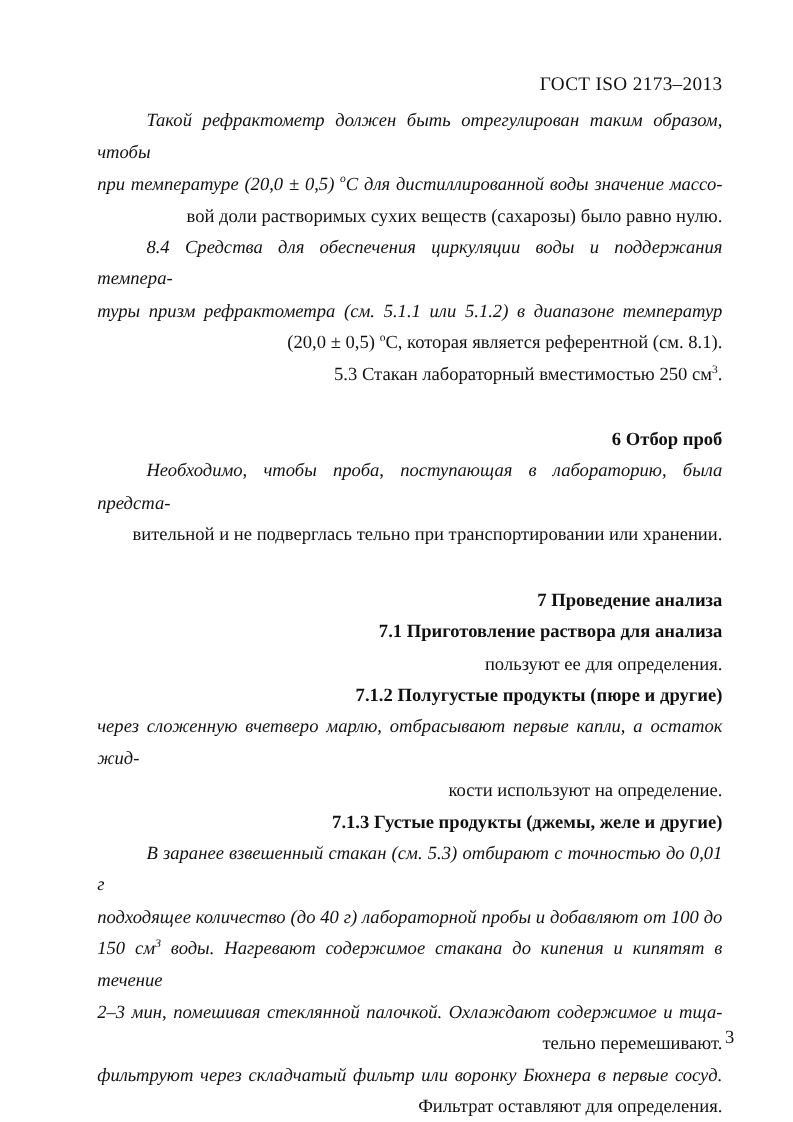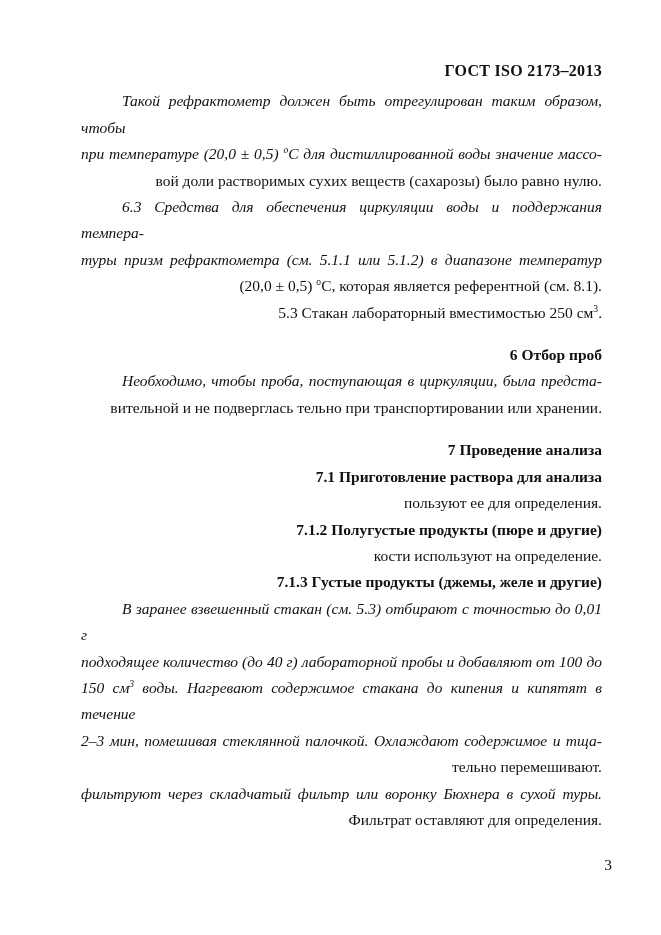--- a/index.html
+++ b/index.html
@@ -16,41 +16,41 @@
     font-family: "Liberation Serif", "DejaVu Serif", serif;
     color: #111111;
   }
   .content {
     position: absolute;
     left: 81px;
     top: 58px;
     width: 521px;
   }
   .header-line {
-    font-weight: bold;
+    font-weight: normal;
     text-align: right;
     font-size: 16px;
     line-height: 26.4px;
     margin-bottom: 4px;
     letter-spacing: 0.3px;
   }
   .line {
     font-size: 15.5px;
     line-height: 26.4px;
     text-align: right;
     white-space: normal;
   }
   .line.bold { font-weight: bold; }
   .line.indent { text-indent: 41px; }
   .line.justify {
     text-align: justify;
     text-align-last: justify;
     font-style: italic;
   }
-  .line.gap { margin-top: 16px; }
+  .line.gap { margin-top: 28px; }
   .line sup {
     font-size: 0.62em;
     line-height: 0;
     vertical-align: super;
   }
   .page-number {
     position: absolute;
     right: 49px;
     top: 852px;
     font-size: 15.5px;
@@ -60,36 +60,37 @@
 </head>
 <body>
 
 <div class="page">
   <div class="content">
     <div class="header-line">ГОСТ ISO 2173–2013</div>
     <div>
         <div class="line indent justify">Такой рефрактометр должен быть отрегулирован таким образом, чтобы</div>
         <div class="line justify">при температуре (20,0 ± 0,5) <sup>o</sup>С для дистиллированной воды значение массо-</div>
         <div class="line">вой доли растворимых сухих веществ (сахарозы) было равно нулю.</div>
-        <div class="line indent justify">6.3 Средства для обеспечения циркуляции воды и поддержания темпера-</div>
+        <div class="line indent justify">8.4 Средства для обеспечения циркуляции воды и поддержания темпера-</div>
         <div class="line justify">туры призм рефрактометра (см. 5.1.1 или 5.1.2) в диапазоне температур</div>
         <div class="line">(20,0 ± 0,5) <sup>o</sup>С, которая является референтной (см. 8.1).</div>
         <div class="line indent">5.3 Стакан лабораторный вместимостью 250 см<sup>3</sup>.</div>
         <div class="line bold indent gap">6 Отбор проб</div>
-        <div class="line indent justify">Необходимо, чтобы проба, поступающая в циркуляции, была предста-</div>
+        <div class="line indent justify">Необходимо, чтобы проба, поступающая в лабораторию, была предста-</div>
         <div class="line">вительной и не подверглась тельно при транспортировании или хранении.</div>
         <div class="line bold indent gap">7 Проведение анализа</div>
         <div class="line bold indent">7.1 Приготовление раствора для анализа</div>
         <div class="line">пользуют ее для определения.</div>
         <div class="line bold indent">7.1.2 Полугустые продукты (пюре и другие)</div>
+        <div class="line justify">через сложенную вчетверо марлю, отбрасывают первые капли, а остаток жид-</div>
         <div class="line">кости используют на определение.</div>
         <div class="line bold indent">7.1.3 Густые продукты (джемы, желе и другие)</div>
         <div class="line indent justify">В заранее взвешенный стакан (см. 5.3) отбирают с точностью до 0,01 г</div>
         <div class="line justify">подходящее количество (до 40 г) лабораторной пробы и добавляют от 100 до</div>
         <div class="line justify">150 см<sup>3</sup> воды. Нагревают содержимое стакана до кипения и кипятят в течение</div>
         <div class="line justify">2–3 мин, помешивая стеклянной палочкой. Охлаждают содержимое и тща-</div>
         <div class="line">тельно перемешивают.</div>
-        <div class="line justify">фильтруют через складчатый фильтр или воронку Бюхнера в сухой туры.</div>
+        <div class="line justify">фильтруют через складчатый фильтр или воронку Бюхнера в первые сосуд.</div>
         <div class="line">Фильтрат оставляют для определения.</div>
       </div>
   </div>
   <div class="page-number">3</div>
 </div>
 
 </body></html>

